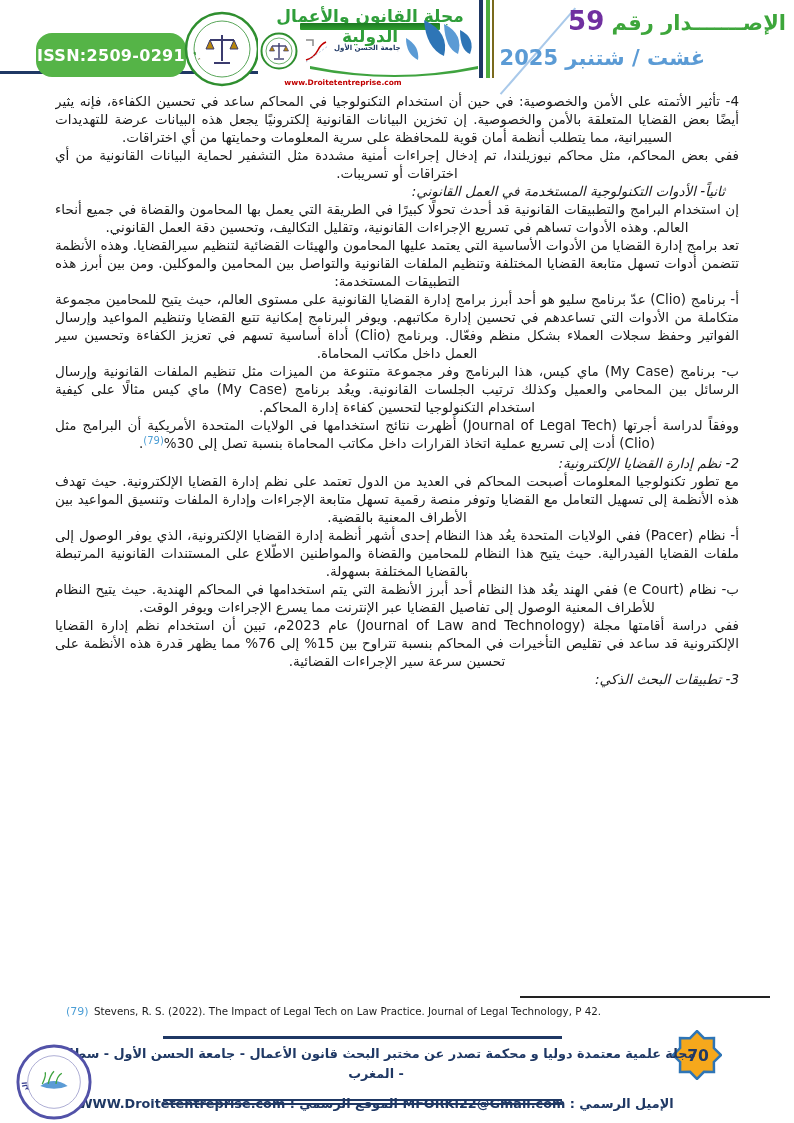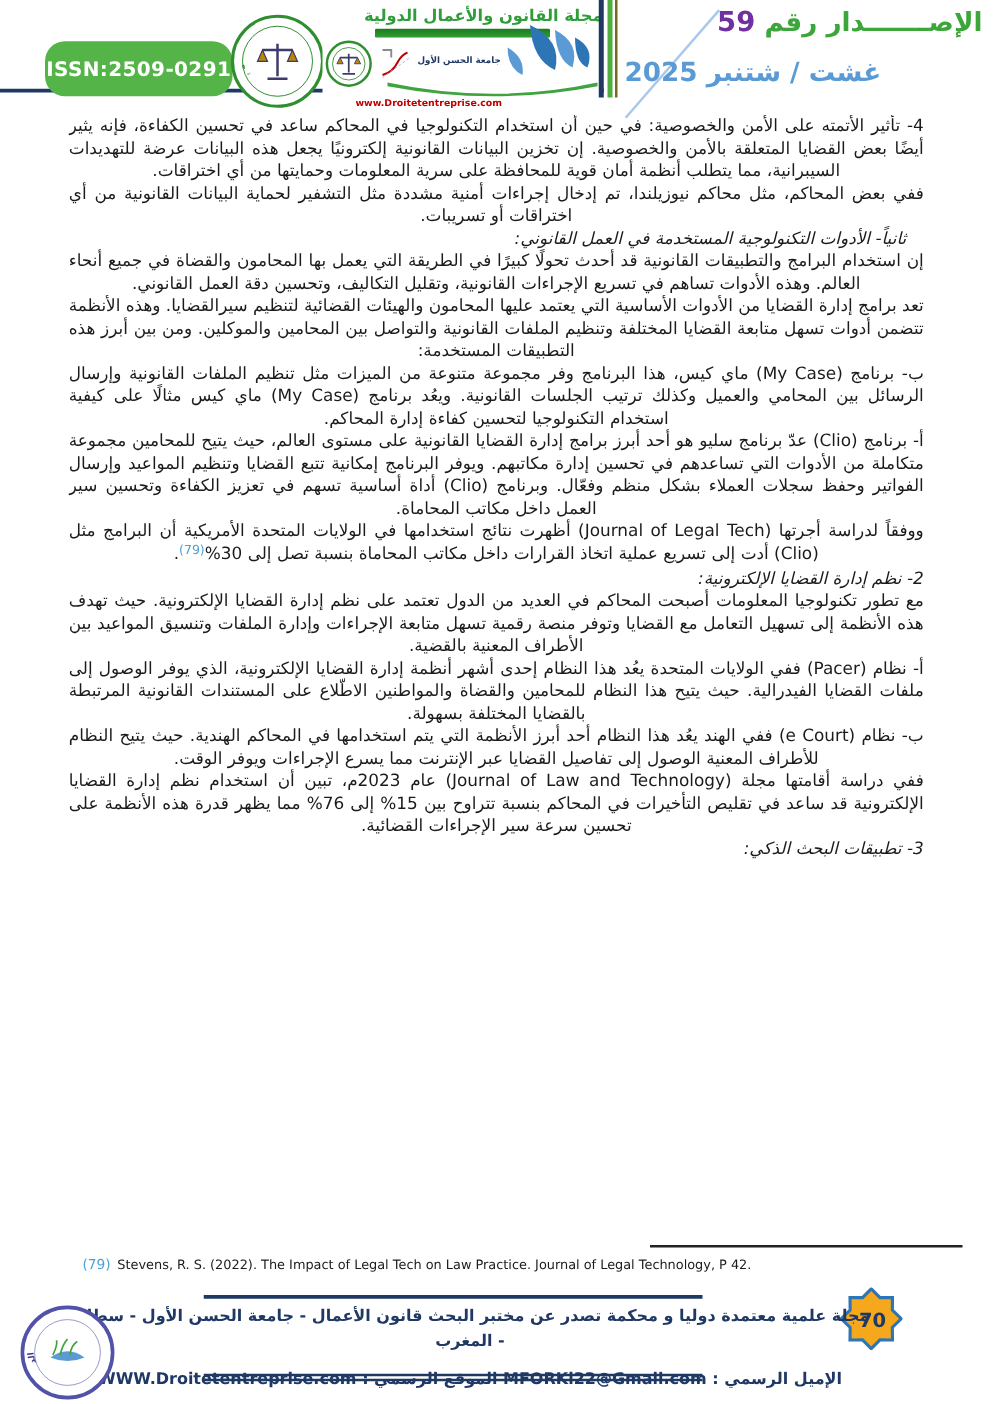--- a/index.html
+++ b/index.html
@@ -11,35 +11,35 @@
   
   .issn-badge{
     position:absolute;left:36px;top:33px;width:150px;height:44px;
     background:#55b447;border-radius:16px;color:#fff;font-weight:bold;
     font-size:16px;display:flex;align-items:center;justify-content:center;
     direction:ltr;letter-spacing:.3px;
   }
   .header-rule{position:absolute;left:0;top:71px;width:483px;height:3px;background:#1F3864;}
   .lab-seal{position:absolute;left:184px;top:11px;width:76px;height:76px;}
   .journal-logo{position:absolute;left:258px;top:4px;width:224px;height:88px;background:#fff;}
-  .j-title{position:absolute;top:2px;left:0;width:100%;text-align:right;color:#2f9e3a;font-weight:bold;font-size:13px;}
+  .j-title{position:absolute;top:2px;left:0;width:100%;text-align:center;color:#2f9e3a;font-weight:bold;font-size:17px;}
   .j-banner{position:absolute;top:19px;left:42px;width:140px;height:7px;background:linear-gradient(#1d7a22,#2f9e2f);border-radius:1px;}
   .j-seal{position:absolute;left:2px;top:28px;width:38px;height:38px;}
   .j-chart{position:absolute;left:44px;top:30px;width:28px;height:32px;}
   .j-uni{position:absolute;left:76px;top:40px;font-size:7px;color:#1F3864;font-weight:bold;}
   .j-bird{position:absolute;left:118px;top:14px;width:106px;height:52px;}
   .j-book{position:absolute;left:50px;top:58px;width:172px;height:16px;}
   .j-site{position:absolute;left:0;top:74px;width:170px;text-align:center;color:#C00000;font-weight:bold;font-size:7.5px;direction:ltr;}
   .header-divider{position:absolute;left:479px;top:0;height:78px;width:16px;}
   .bar-navy{position:absolute;left:0;top:0;width:4px;height:100%;background:#1F3864;}
   .bar-green{position:absolute;left:7px;top:0;width:4px;height:100%;background:#4FAE3D;}
   .bar-olive{position:absolute;left:13px;top:0;width:2px;height:100%;background:#7a6a1d;}
   .issue-line{position:absolute;right:8px;top:6px;font-size:21px;font-weight:bold;white-space:nowrap;}
   .issue-prefix{color:#3DA63B;}
-  .issue-number{color:#7030A0;font-size:22px;}
+  .issue-number{color:#7030A0;font-size:26px;}
   .issue-date{position:absolute;right:89px;top:46px;font-size:21px;font-weight:bold;color:#5B9BD5;white-space:nowrap;}
   .diagonal-line{position:absolute;left:537px;top:-6px;width:1.5px;height:114px;background:#A9C9EA;transform:rotate(41deg);}
   
   .content{position:absolute;top:92px;right:55px;left:55px;height:898px;overflow:hidden;color:#1b1b1b;}
   .content p{margin:0;font-size:13.5px;line-height:18px;text-align:justify;text-align-last:center;}
   .content p.head{text-align:right;text-align-last:right;font-style:italic;}
   .content p.indent{padding-right:14px;}
   .ref-sup{color:#4D9FD6;font-size:10px;position:relative;top:-4px;}
   
   .footnote-separator{position:absolute;top:996px;right:24px;width:250px;height:1.6px;background:#222;}
@@ -126,22 +126,22 @@
   <span class="issue-number">59</span>
 </div>
 <div class="issue-date">غشت / شتنبر 2025</div>
 
 <div class="content">
   <p>4- تأثير الأتمته على الأمن والخصوصية: في حين أن استخدام التكنولوجيا في المحاكم ساعد في تحسين الكفاءة، فإنه يثير أيضًا بعض القضايا المتعلقة بالأمن والخصوصية. إن تخزين البيانات القانونية إلكترونيًا يجعل هذه البيانات عرضة للتهديدات السيبرانية، مما يتطلب أنظمة أمان قوية للمحافظة على سرية المعلومات وحمايتها من أي اختراقات.</p>
   <p>ففي بعض المحاكم، مثل محاكم نيوزيلندا، تم إدخال إجراءات أمنية مشددة مثل التشفير لحماية البيانات القانونية من أي اختراقات أو تسريبات.</p>
   <p class="head indent">ثانياً- الأدوات التكنولوجية المستخدمة في العمل القانوني:</p>
   <p>إن استخدام البرامج والتطبيقات القانونية قد أحدث تحولًا كبيرًا في الطريقة التي يعمل بها المحامون والقضاة في جميع أنحاء العالم. وهذه الأدوات تساهم في تسريع الإجراءات القانونية، وتقليل التكاليف، وتحسين دقة العمل القانوني.</p>
   <p>تعد برامج إدارة القضايا من الأدوات الأساسية التي يعتمد عليها المحامون والهيئات القضائية لتنظيم سيرالقضايا. وهذه الأنظمة تتضمن أدوات تسهل متابعة القضايا المختلفة وتنظيم الملفات القانونية والتواصل بين المحامين والموكلين. ومن بين أبرز هذه التطبيقات المستخدمة:</p>
+  <p>أ- برنامج (Clio) عدّ برنامج سليو هو أحد أبرز برامج إدارة القضايا القانونية على مستوى العالم، حيث يتيح للمحامين مجموعة متكاملة من الأدوات التي تساعدهم في تحسين إدارة مكاتبهم. ويوفر البرنامج إمكانية تتبع القضايا وتنظيم المواعيد وإرسال الفواتير وحفظ سجلات العملاء بشكل منظم وفعّال. وبرنامج (Clio) أداة أساسية تسهم في تعزيز الكفاءة وتحسين سير العمل داخل مكاتب المحاماة.</p>
   <p>ب- برنامج (My Case) ماي كيس، هذا البرنامج وفر مجموعة متنوعة من الميزات مثل تنظيم الملفات القانونية وإرسال الرسائل بين المحامي والعميل وكذلك ترتيب الجلسات القانونية. ويعُد برنامج (My Case) ماي كيس مثالًا على كيفية استخدام التكنولوجيا لتحسين كفاءة إدارة المحاكم.</p>
-  <p>أ- برنامج (Clio) عدّ برنامج سليو هو أحد أبرز برامج إدارة القضايا القانونية على مستوى العالم، حيث يتيح للمحامين مجموعة متكاملة من الأدوات التي تساعدهم في تحسين إدارة مكاتبهم. ويوفر البرنامج إمكانية تتبع القضايا وتنظيم المواعيد وإرسال الفواتير وحفظ سجلات العملاء بشكل منظم وفعّال. وبرنامج (Clio) أداة أساسية تسهم في تعزيز الكفاءة وتحسين سير العمل داخل مكاتب المحاماة.</p>
   <p><span>ووفقاً لدراسة أجرتها (Journal of Legal Tech) أظهرت نتائج استخدامها في الولايات المتحدة الأمريكية أن البرامج مثل (Clio) أدت إلى تسريع عملية اتخاذ القرارات داخل مكاتب المحاماة بنسبة تصل إلى 30%</span><span class="ref-sup">(79)</span><span>.</span></p>
   <p class="head">2- نظم إدارة القضايا الإلكترونية:</p>
   <p>مع تطور تكنولوجيا المعلومات أصبحت المحاكم في العديد من الدول تعتمد على نظم إدارة القضايا الإلكترونية. حيث تهدف هذه الأنظمة إلى تسهيل التعامل مع القضايا وتوفر منصة رقمية تسهل متابعة الإجراءات وإدارة الملفات وتنسيق المواعيد بين الأطراف المعنية بالقضية.</p>
   <p>أ- نظام (Pacer) ففي الولايات المتحدة يعُد هذا النظام إحدى أشهر أنظمة إدارة القضايا الإلكترونية، الذي يوفر الوصول إلى ملفات القضايا الفيدرالية. حيث يتيح هذا النظام للمحامين والقضاة والمواطنين الاطّلاع على المستندات القانونية المرتبطة بالقضايا المختلفة بسهولة.</p>
   <p>ب- نظام (e Court) ففي الهند يعُد هذا النظام أحد أبرز الأنظمة التي يتم استخدامها في المحاكم الهندية. حيث يتيح النظام للأطراف المعنية الوصول إلى تفاصيل القضايا عبر الإنترنت مما يسرع الإجراءات ويوفر الوقت.</p>
   <p>ففي دراسة أقامتها مجلة (Journal of Law and Technology) عام 2023م، تبين أن استخدام نظم إدارة القضايا الإلكترونية قد ساعد في تقليص التأخيرات في المحاكم بنسبة تتراوح بين 15% إلى 76% مما يظهر قدرة هذه الأنظمة على تحسين سرعة سير الإجراءات القضائية.</p>
   <p class="head">3- تطبيقات البحث الذكي:</p>
 </div>
 
 <div class="footnote-separator"></div>

